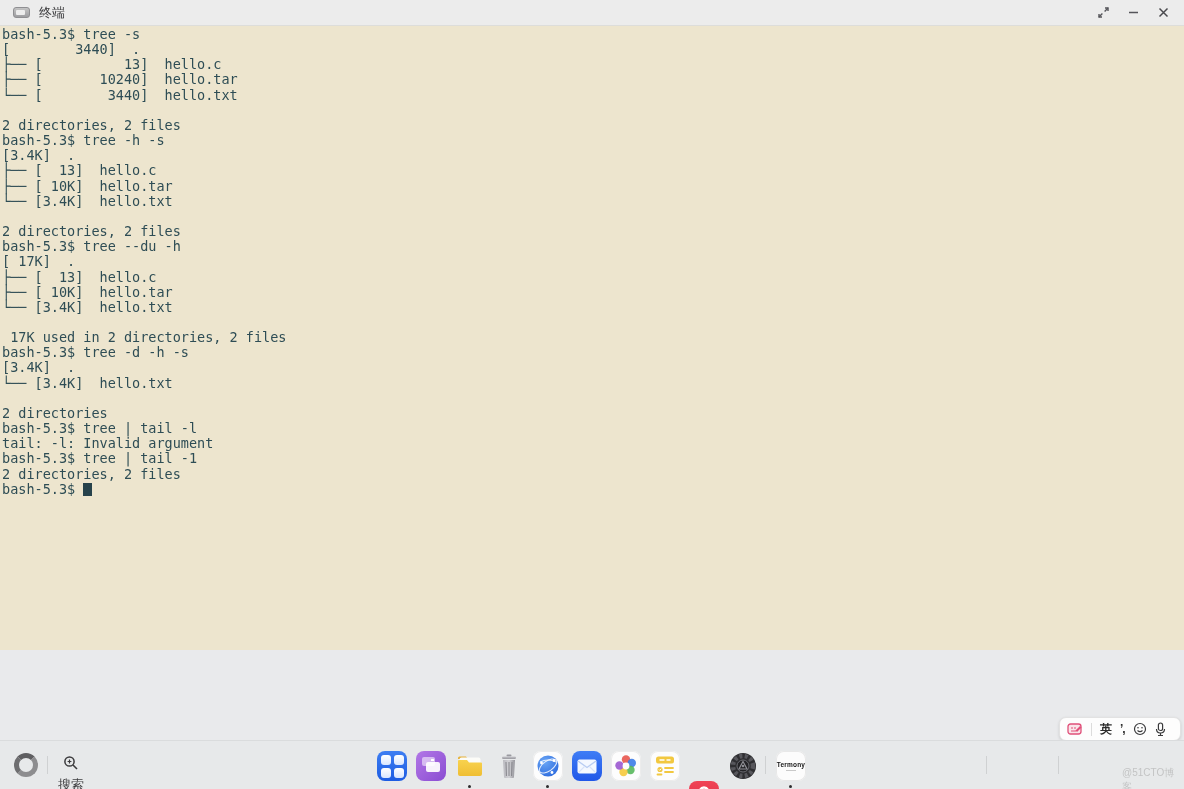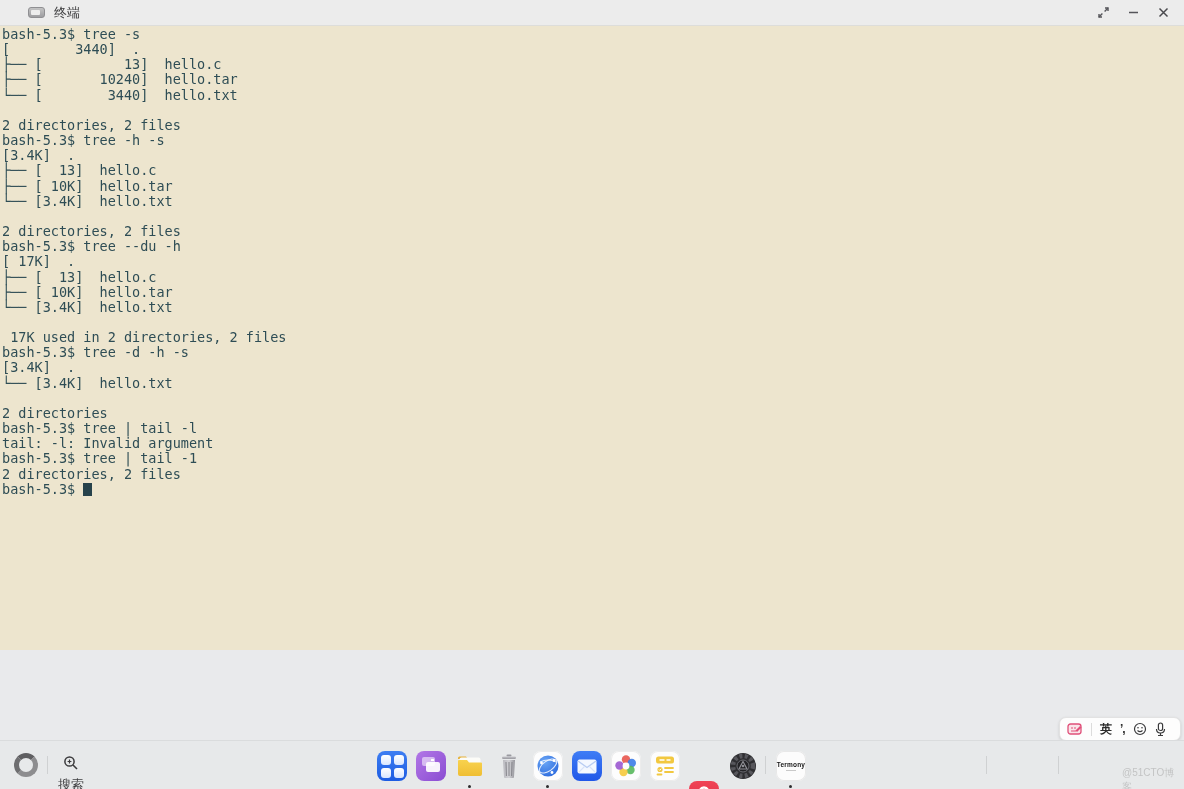--- a/index.html
+++ b/index.html
@@ -1,21 +1,21 @@
 <!DOCTYPE html>
 <html><head>
 <meta charset="utf-8">
 <style>
   * { margin:0; padding:0; box-sizing:border-box; }
   html,body { width:1184px; height:789px; overflow:hidden; }
   body { font-family:"Liberation Sans", sans-serif; background:#e9eaec; position:relative; }
 
   
   .titlebar { position:absolute; left:0; top:0; width:1184px; height:26px;
-    background:#ececec; border-bottom:1px solid #ddddda; display:flex; align-items:center;padding-left:15px; }
+    background:#ececec; border-bottom:1px solid #ddddda; display:flex; align-items:center; }
   .tb-appicon { width:17px; height:11px; margin-left:13px; border-radius:3px;
     background:linear-gradient(#c4c4c4,#9d9da0); border:1px solid #8f8f92; position:relative; }
   .tb-appicon::after { content:""; position:absolute; left:2px; top:2px; width:9px; height:5px;
     background:#ededed; border-radius:1px; }
   .tb-title { font-size:13px; color:#3c3c3e; margin-left:9px; }
   .tb-controls { margin-left:auto; display:flex; align-items:center; height:100%; }
   .tb-btn { width:30px; height:26px; display:flex; align-items:center; justify-content:center; cursor:default; }
 
   
   .terminal { position:absolute; left:0; top:26px; width:1184px; height:624px; background:#ede5ce; }

